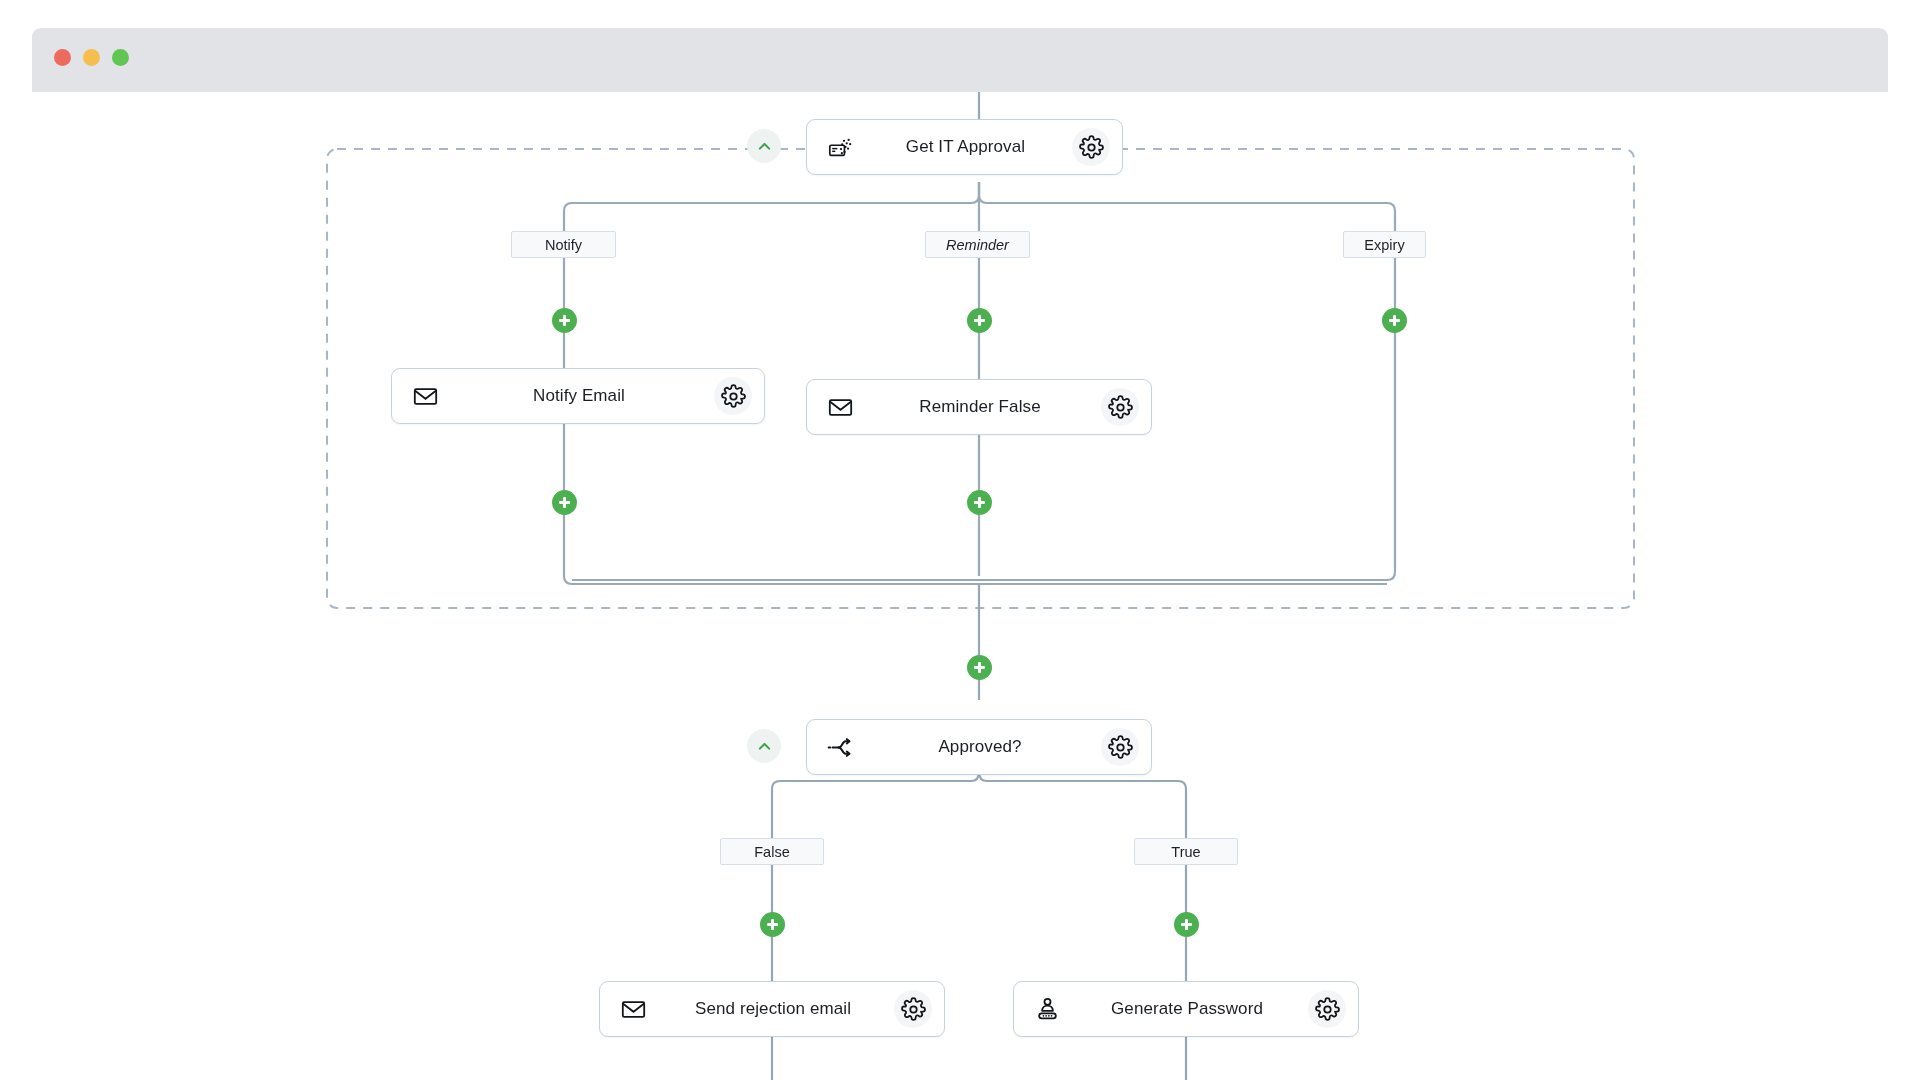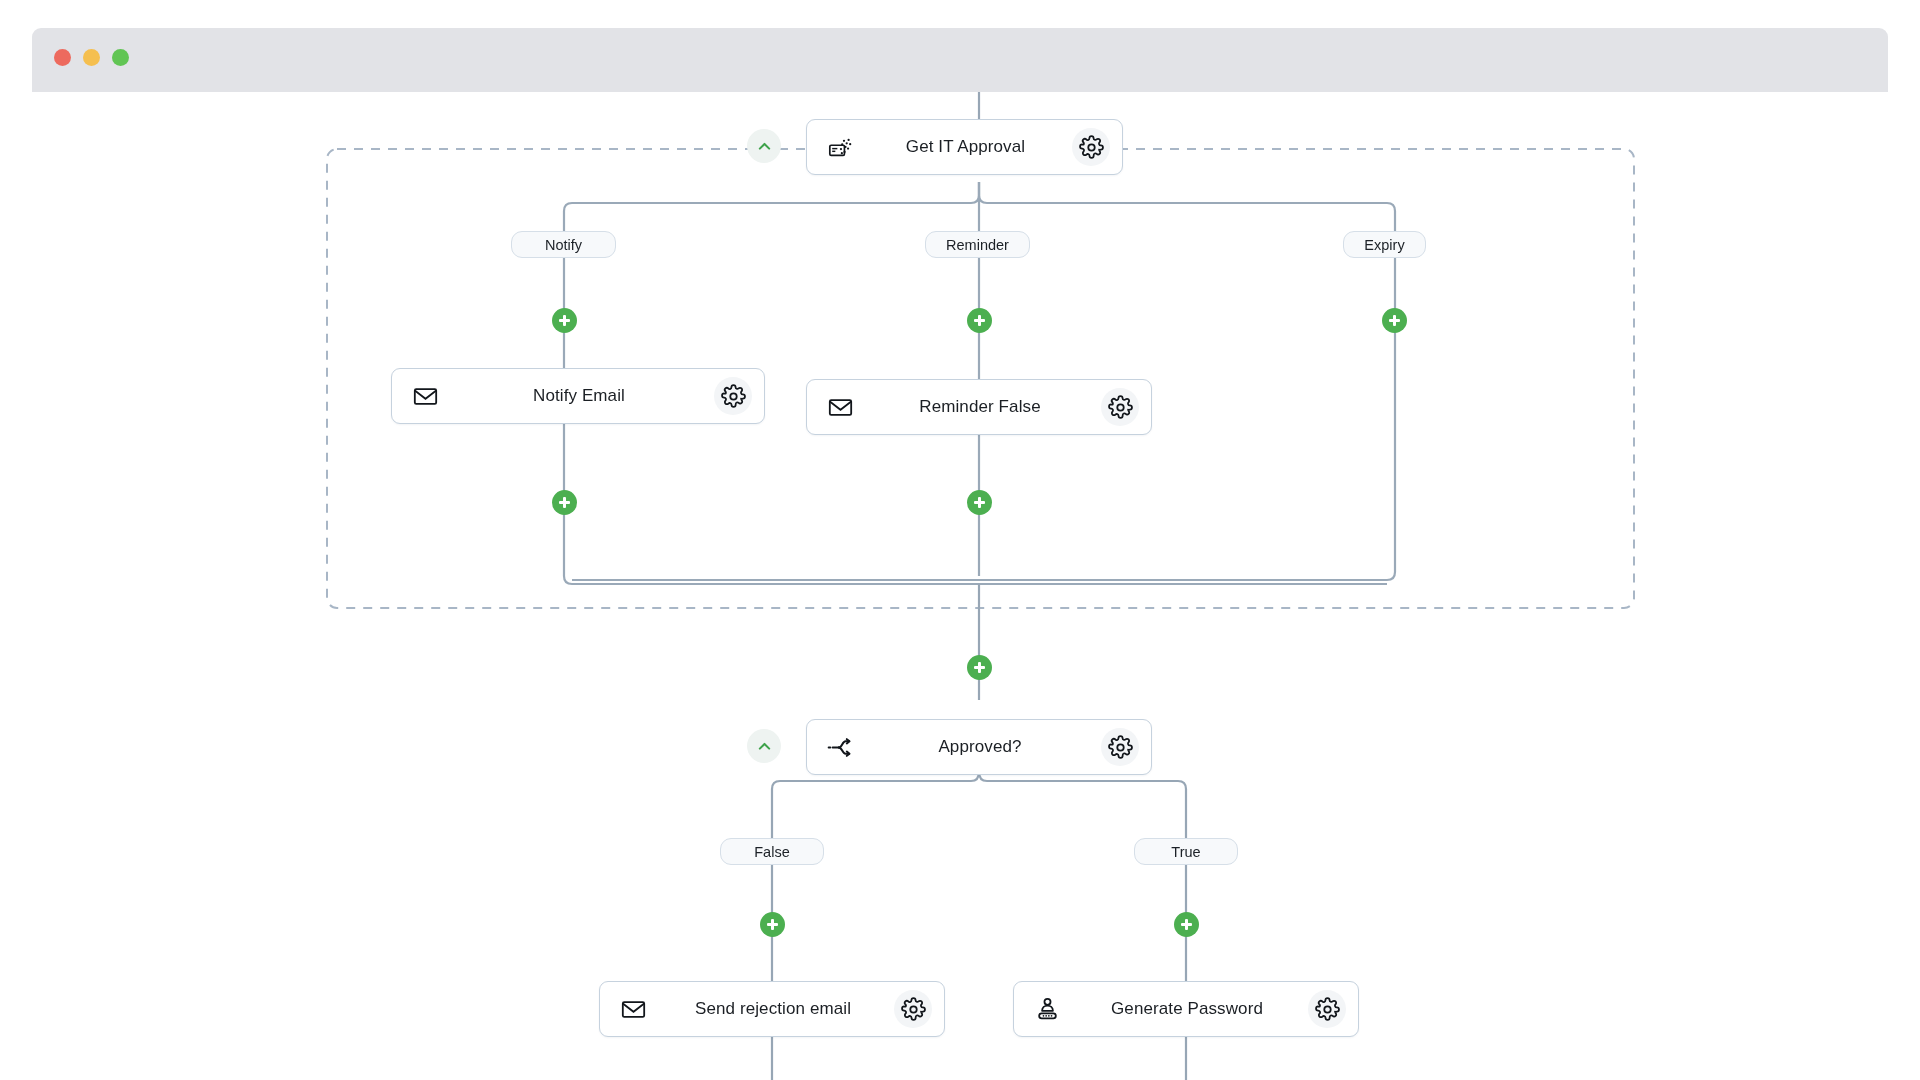--- a/index.html
+++ b/index.html
@@ -91,21 +91,21 @@
     background: #eef3f1;
     display: flex; align-items: center; justify-content: center;
   }
 
   
   .pill {
     position: absolute;
     height: 27px;
     background: #f7f9fb;
     border: 1.3px solid #d6dfe8;
-    border-radius: 11px;
+    border-radius: 2px;
     display: flex; align-items: center; justify-content: center;
     font-size: 14.5px;
     color: #1c2127;
     padding: 0 14px;
   }
 
   
   .plus {
     position: absolute;
     width: 25px; height: 25px;
@@ -146,21 +146,21 @@
 
     <path class="edge" d="M979,584 L979,700"></path>
 
     <path class="edge" d="M979,760 L979,772 Q979,781 971,781 L780,781 Q772,781 772,789 L772,1080"></path>
     <path class="edge" d="M979,760 L979,772 Q979,781 987,781 L1178,781 Q1186,781 1186,789 L1186,1080"></path>
   </svg>
 
   <div class="pill" style="left:511px; top:231px; width:105px;">
     <span>Notify</span>
   </div>
-  <div class="pill" style="left:925px; top:231px; width:105px;">
+  <div class="pill" style="left:925px; top:231px; width:105px;font-style:italic;">
     <span>Reminder</span>
   </div>
   <div class="pill" style="left:1343px; top:231px; width:83px;">
     <span>Expiry</span>
   </div>
 
   <div class="plus" style="left:552px;  top:308px;"></div>
   <div class="plus" style="left:967px;  top:308px;"></div>
   <div class="plus" style="left:1382px; top:308px;"></div>
 

